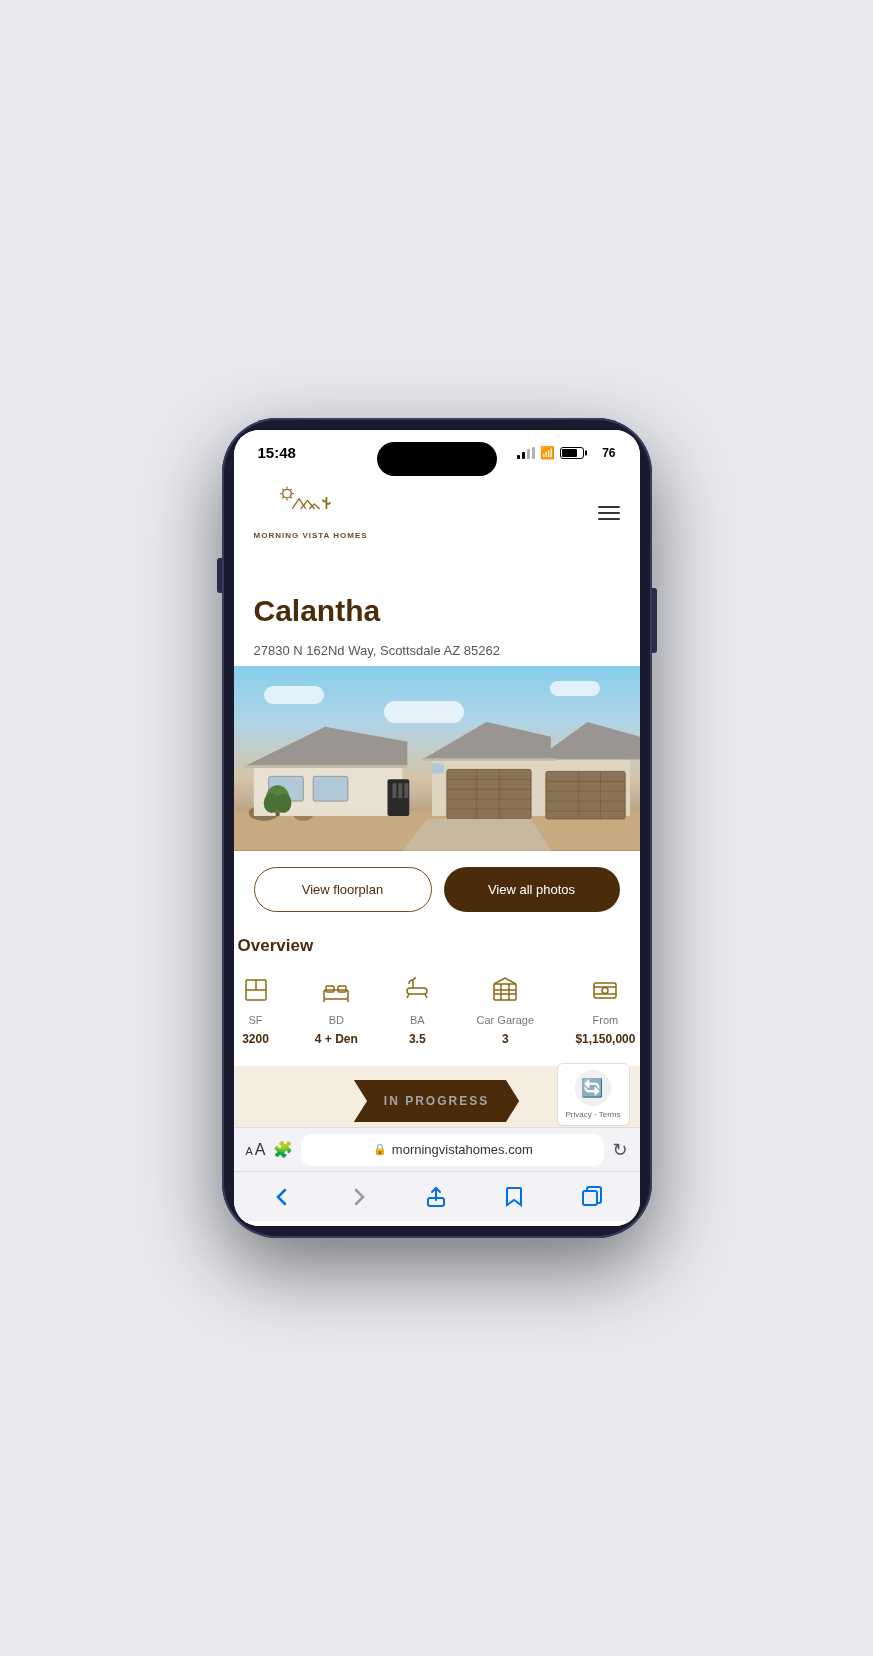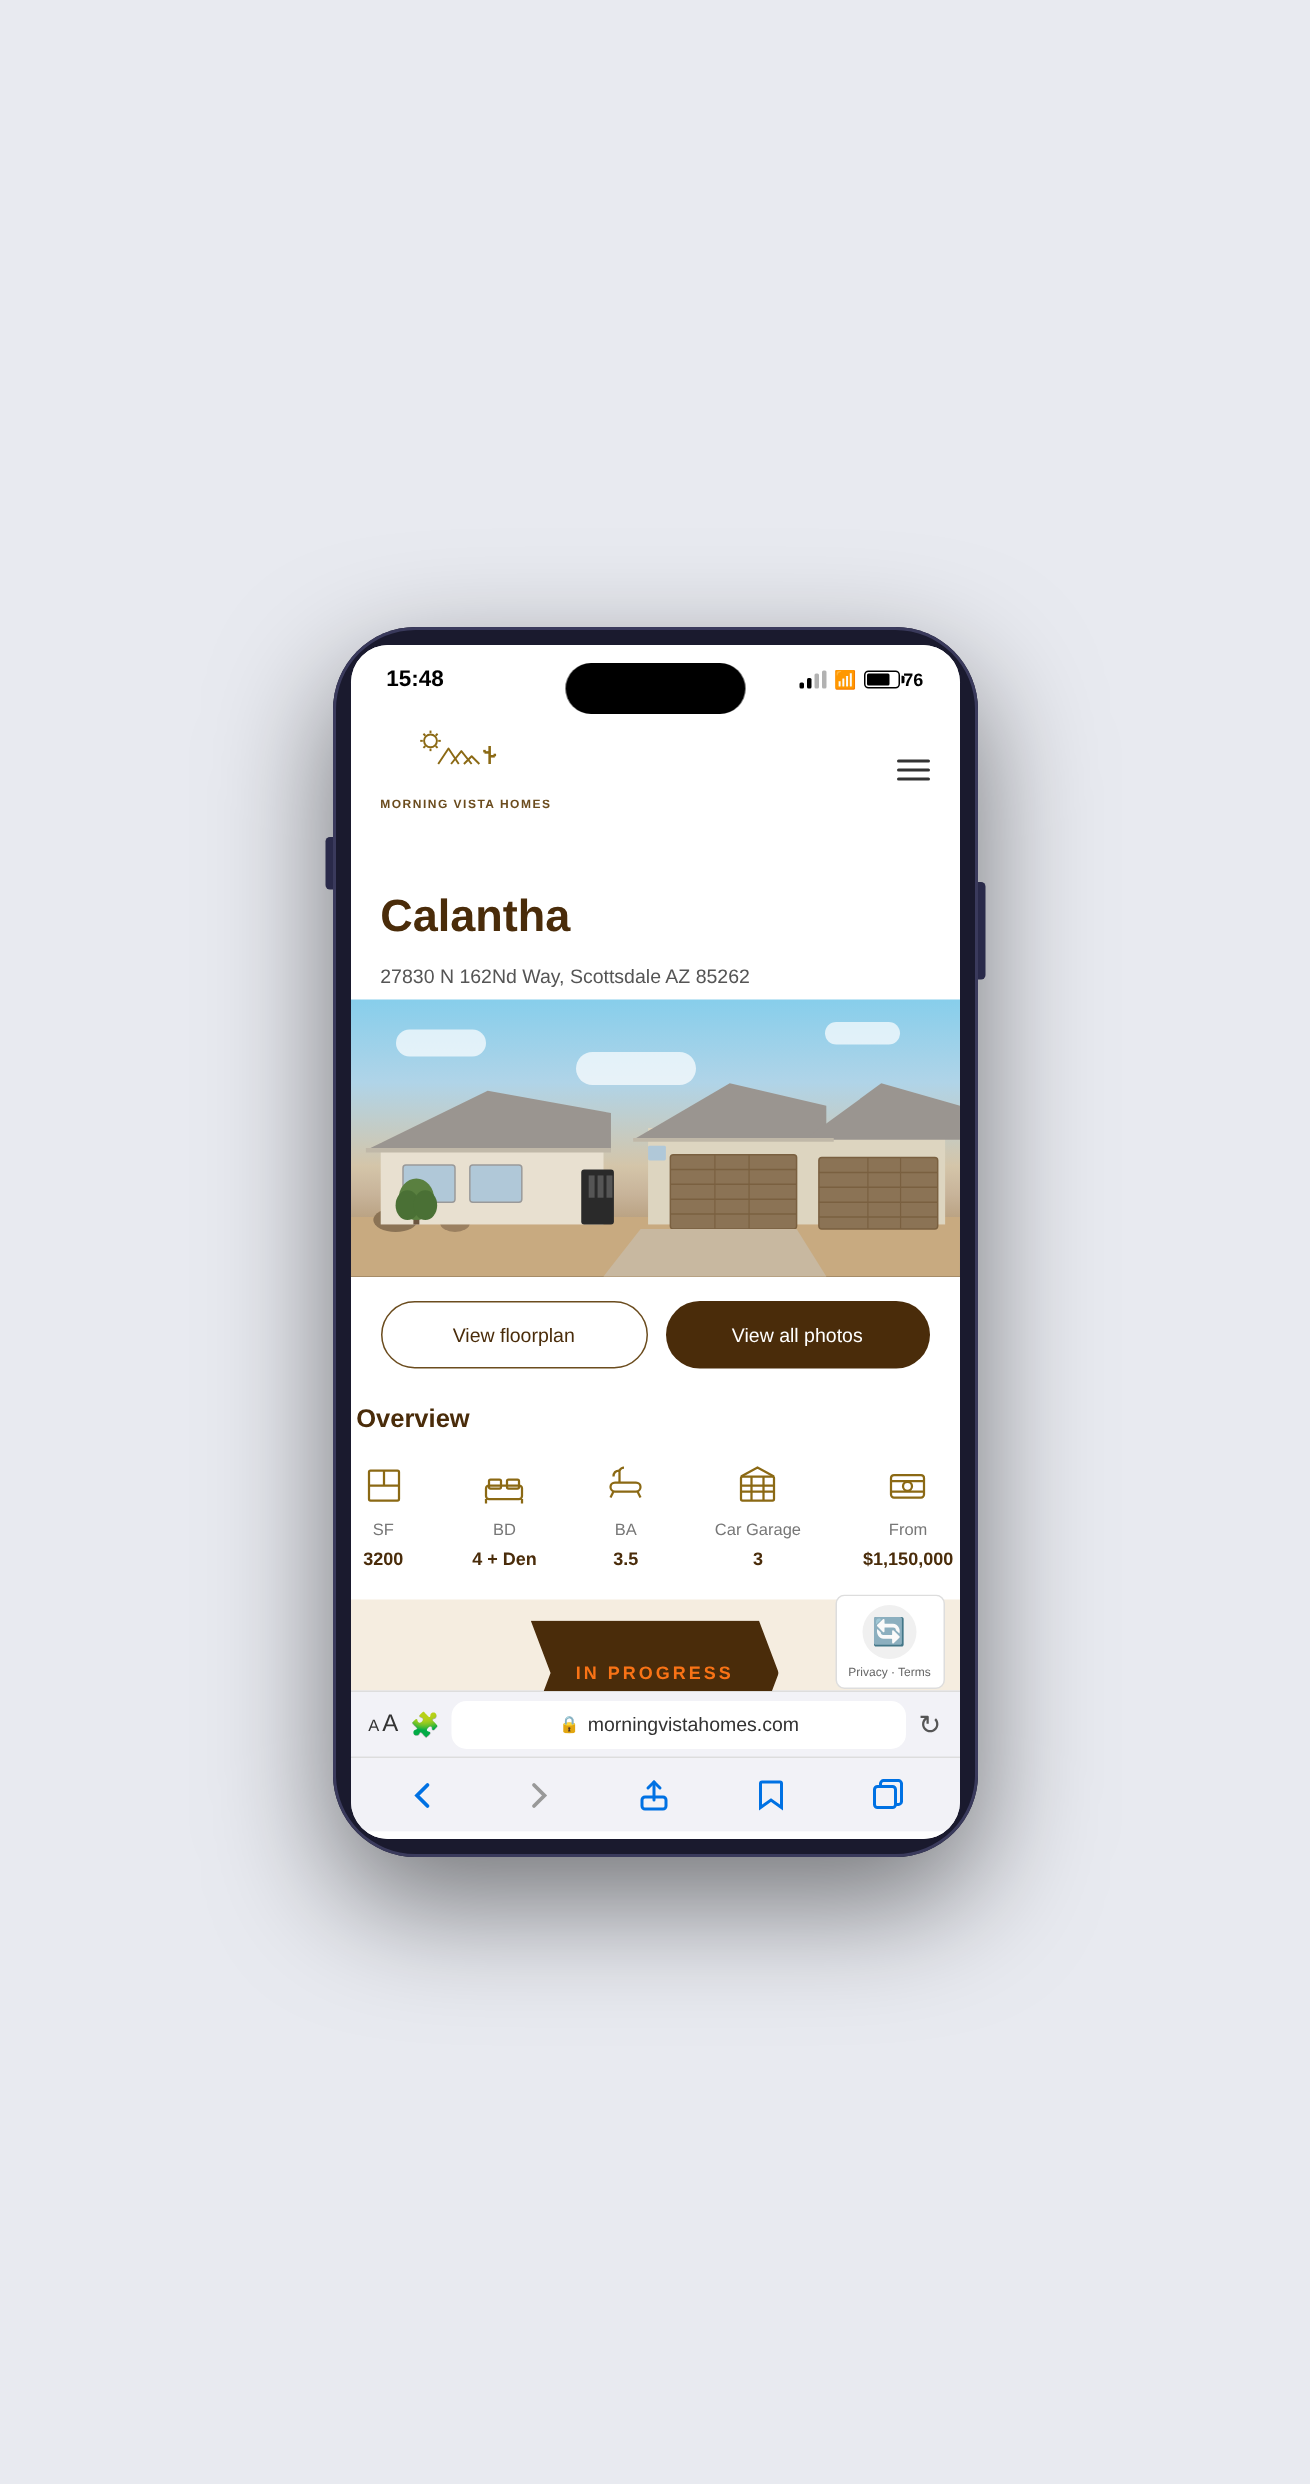--- a/index.html
+++ b/index.html
@@ -83,21 +83,21 @@
       border-radius: 1px;
     }
     .signal-bars span:nth-child(1) { height: 4px; }
     .signal-bars span:nth-child(2) { height: 7px; }
     .signal-bars span:nth-child(3) { height: 10px; opacity: 0.3; }
     .signal-bars span:nth-child(4) { height: 12px; opacity: 0.3; }
     .wifi-icon { font-size: 12px; }
     .battery {
       display: flex;
       align-items: center;
-      gap: 2px;
+      gap: 18px;
       font-size: 12px;
       font-weight: 600;
       text-align: right;
     }
     .battery-body {
       width: 24px;
       height: 12px;
       border: 1.5px solid #000;
       border-radius: 3px;
       padding: 1px;
@@ -307,25 +307,25 @@
     .progress-banner {
       background: #f5ede0;
       padding: 14px 20px;
       display: flex;
       align-items: center;
       justify-content: center;
       margin: 8px 0;
     }
     .progress-arrow {
       background: #4a2c0a;
-      color: #f97316;
+      color: #a3a3a3;
       font-size: 12px;
       font-weight: 700;
       letter-spacing: 2px;
-      padding: 28px 30px;
+      padding: 14px 30px;
       clip-path: polygon(0 0, 92% 0, 100% 50%, 92% 100%, 0 100%, 8% 50%);
       text-align: center;
     }
 
     
     .description-section {
       padding: 12px 20px;
       background: #fff;
     }
     .description-text {

